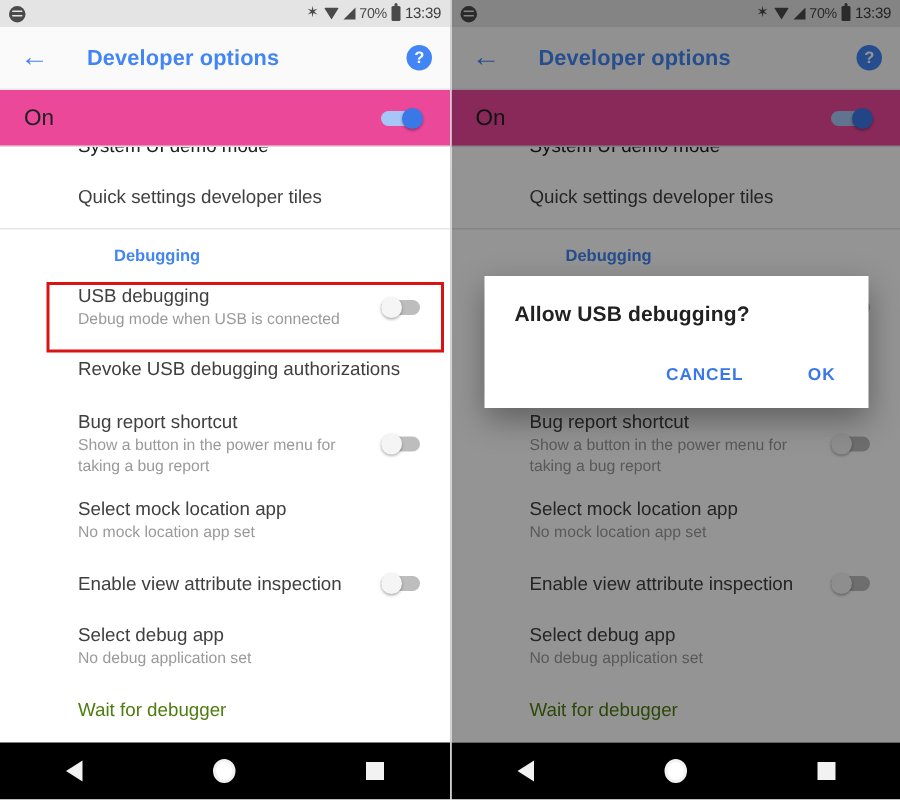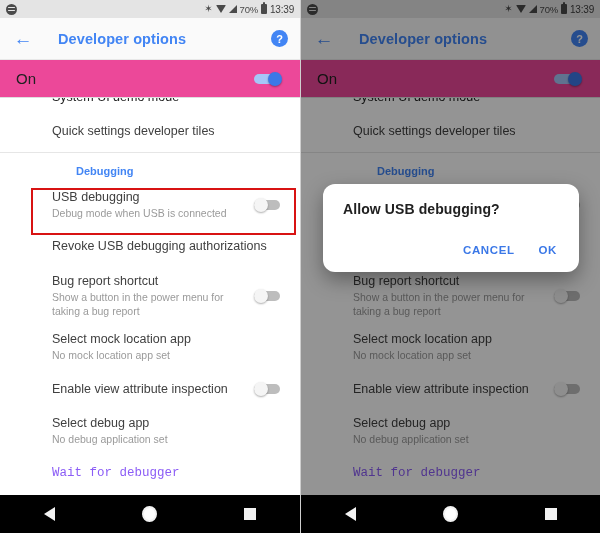--- a/index.html
+++ b/index.html
@@ -136,21 +136,21 @@
   }
   .row .texts { flex: 1; padding: 7px 0; }
   .row .title { font-size: 12.5px; color: #404040; line-height: 1.25; }
   .row .subtitle { font-size: 10.5px; color: #9a9a9a; line-height: 1.3; margin-top: 1px; }
   .row .sw { margin-left: 8px; }
   .divider { height: 1px; background: #e6e6e6; margin: 0; }
   .section-head {
     padding: 12px 16px 6px 52px;
     font-size: 11px; font-weight: bold; color: #4285f4; margin-left: 24px;
   }
-  .faded .title { color: #8b5cf6; font-family: Liberation Mono, monospace; }
+  .faded .title { color: #4d7c0f; }
 
   .highlight-box {
     position: absolute;
     border: 2.5px solid #d81313;
     left: 31px; top: 188px; width: 265px; height: 47px;
     pointer-events: none;
     z-index: 5;
   }
 
   
@@ -180,40 +180,40 @@
   .scrim {
     position: absolute; left: 0; top: 0;
     width: 100%; height: 495px;
     background: rgba(0,0,0,0.42);
     z-index: 10;
   }
   .dialog {
     position: absolute; z-index: 20;
     left: 22px; top: 184px; width: 256px;
     background: #ffffff;
-    border-radius: 12px;
+    border-radius: 0;
     box-shadow: 0 8px 20px rgba(0,0,0,0.35);
     padding: 17px 20px 6px 20px;
   }
   .dialog-title {
     font-size: 14px; color: #212121; font-weight: bold;
     margin-bottom: 11px; letter-spacing: 0.1px;
   }
   .dialog-body {
     font-size: 11.5px; color: #3c3c3c; line-height: 1.42;
   }
   .dialog-actions {
     display: flex; justify-content: flex-end;
     align-items: center; gap: 20px;
     padding: 14px 0 8px 0;
   }
   .dlg-btn {
     font-size: 11.5px; font-weight: bold; color: #3b78e7;
     letter-spacing: 0.6px; cursor: pointer; background: none;
-    border: none; font-family: inherit; padding: 2px 2px;
+    border: none; font-family: inherit; padding: 2px 2px; margin-left: 19px;
   }
 </style>
 </head>
 <body>
 
 <div class="screens">
 
   <div class="phone left">
 
     <div class="statusbar">

